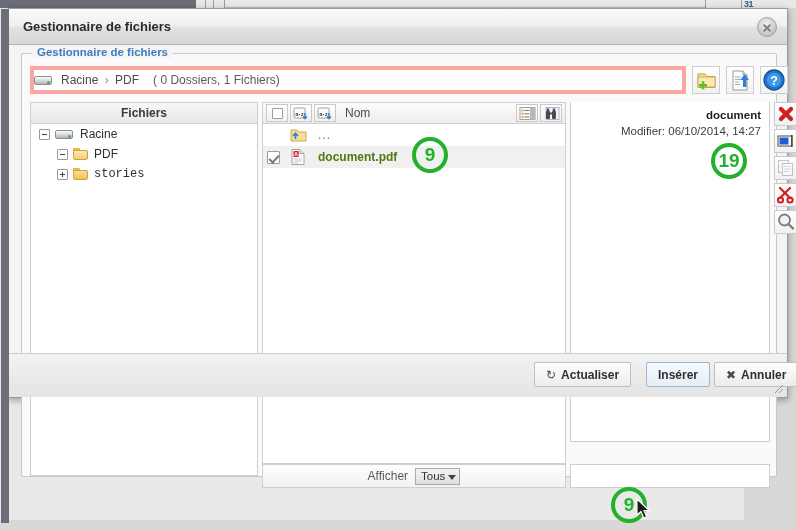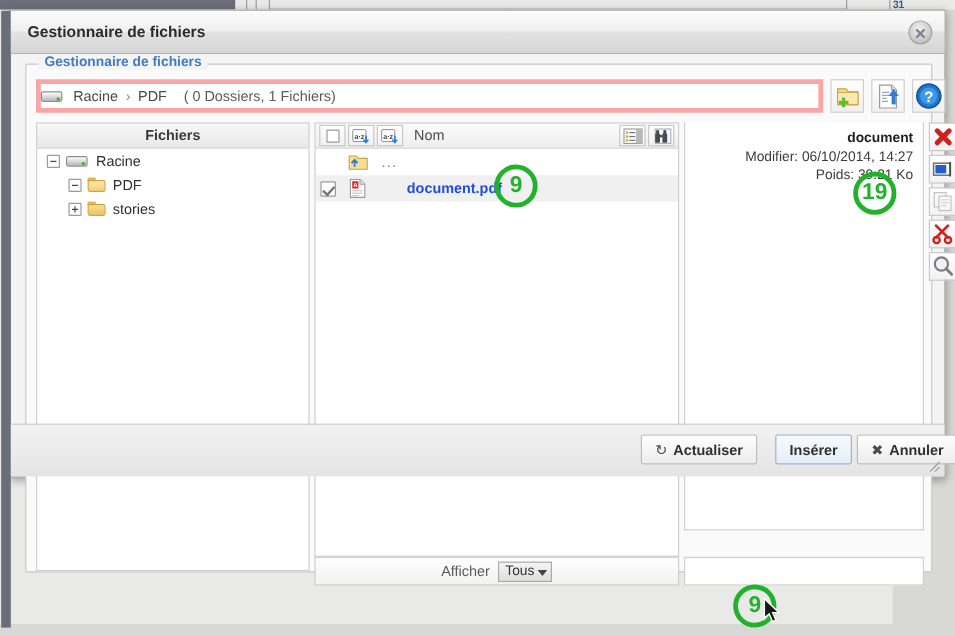--- a/index.html
+++ b/index.html
@@ -208,21 +208,21 @@
   .row-check {
     width: 13px; height: 13px; border: 1px solid #9b9b9b; background: #fdfdfd;
     position: relative; flex: none; margin-right: 10px; border-radius: 1px;
   }
   .row-check.checked::after {
     content: ""; position: absolute; left: 3px; top: 1px;
     width: 4px; height: 8px; border: solid #787878;
     border-width: 0 2px 2px 0; transform: rotate(42deg);
   }
   .row-check.hidden-chk { visibility: hidden; }
-  .file-name { font-weight: bold; color: #1d4ed8; margin-left: 21px; }
+  .file-name { font-weight: bold; color: #4d7c0f; }
   .updir-name { color: #777; letter-spacing: 1px; }
 
   
   #afficher-bar {
     position: absolute; left: 240px; top: 410px;
     width: 304px; height: 24px;
     background: linear-gradient(to bottom, #fdfdfd, #f2f2f2);
     border: 1px solid #cfcfcf;
     display: flex; align-items: center; justify-content: center; gap: 7px;
   }
@@ -390,21 +390,21 @@
           <span>Racine</span>
         </div>
         <div class="tree-row" style="padding-left:26px;">
           <span class="toggle"></span>
           <span class="folder-icon open">
             <span class="tab"></span>
               <span class="main"></span>
           </span>
           <span>PDF</span>
         </div>
-        <div class="tree-row" style="padding-left:26px;">
+        <div class="tree-row" style="padding-left:26px;font-family:Liberation Mono, monospace;">
           <span class="toggle plus"></span>
           <span class="folder-icon">
             <span class="tab"></span>
               <span class="main"></span>
           </span>
           <span>stories</span>
         </div>
       </div>
     </div>
 
@@ -494,21 +494,20 @@
       <span id="afficher-select">
         <span>Tous</span>
         <span class="caret"></span>
       </span>
     </div>
 
     <div id="details-col">
       <div class="panel-body" id="details-body">
         <div id="details-title">document</div>
         <div>Modifier: 06/10/2014, 14:27</div>
-        <div>Poids: 39.21 Ko</div>
       </div>
     </div>
     <div id="details-extra"></div>
 
     <div class="act-btn" id="act-delete">
       <svg width="22" height="22" viewBox="0 0 22 22">
         <g stroke="#cf2020" stroke-width="4.2" stroke-linecap="round">
           <line x1="6" y1="6" x2="16" y2="16"></line>
             <line x1="16" y1="6" x2="6" y2="16"></line>
         </g>

